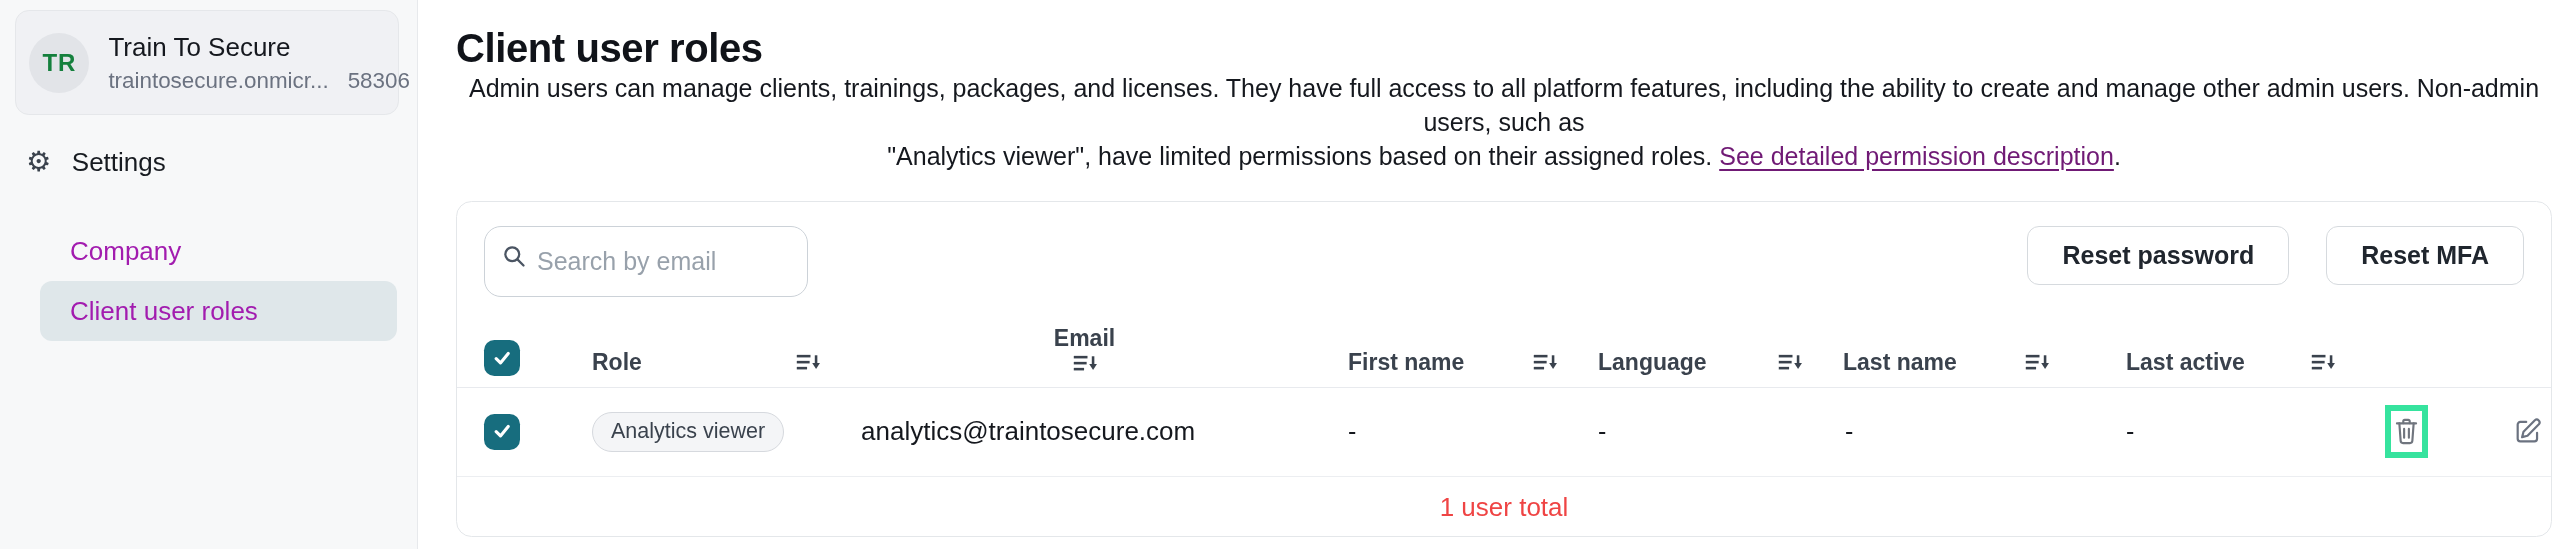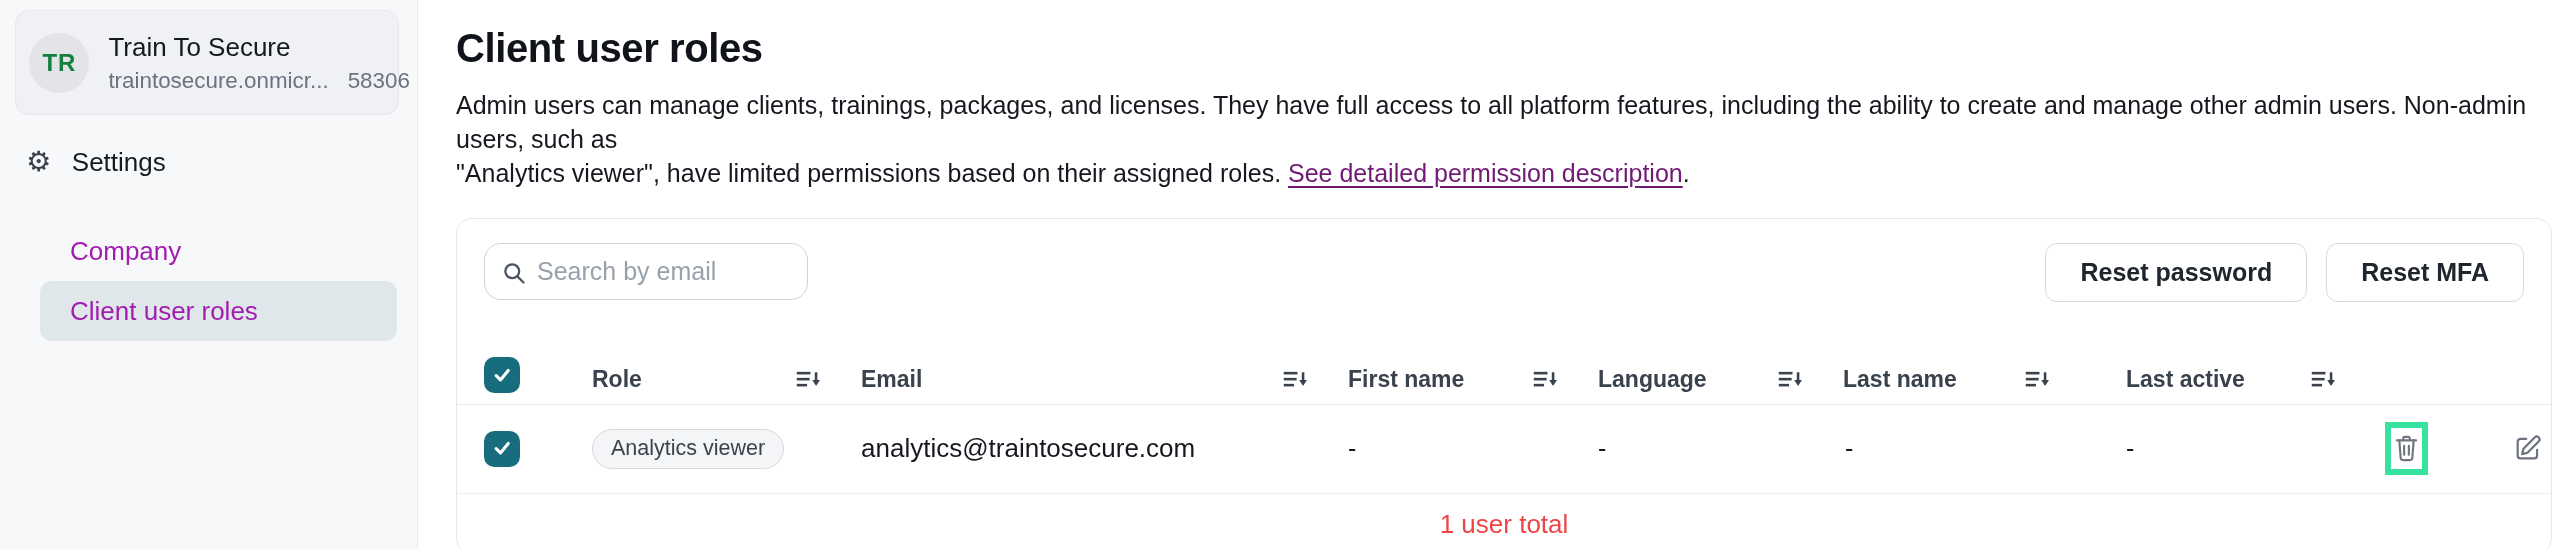--- a/index.html
+++ b/index.html
@@ -40,60 +40,60 @@
   .nav-item {
     margin:0 20px 0 40px; height:60px; border-radius:12px;
     display:flex; align-items:center; padding-left:30px;
     font-size:26px; color:#a21caf; cursor:pointer; white-space:nowrap;
   }
   .nav-item.active { background:#dfe7ea; }
 
   
   .main { flex:1; padding:26px 24px 0 38px; min-width:0; }
   h1 { font-size:40px; font-weight:700; color:#101319; letter-spacing:-0.4px; }
-  .desc { margin-top:17px; font-size:25px; line-height:34px; color:#15181e; }
+  .desc { font-size:25px; line-height:34px; color:#15181e;text-align:center; }
   .desc a { color:#701a75; text-decoration:underline; text-underline-offset:4.3px; cursor:pointer; }
   .desc .after-link { color:#15181e; }
 
   .card {
     margin-top:27.6px; width:2096px; height:336px;
     border:1.7px solid #e4e7ea; border-radius:15.5px; background:#ffffff;
     display:flex; flex-direction:column; overflow:hidden;
   }
 
   .toolbar { padding:24px 27px 0 27px; height:83px; display:flex; justify-content:space-between; }
   .search-box {
-    position:relative; width:324px; height:57px;
+    position:relative; width:324px; height:71px;
     border:1.7px solid #ccd2d8; border-radius:17px; background:#fff;
     display:flex; align-items:center;
   }
   .search-box svg { position:absolute; left:15.5px; top:16.4px; }
   .search-box input {
     border:none; outline:none; background:transparent;
     margin-left:52px; width:254px; font-size:25px; color:#15181e;
     font-family:"Liberation Sans","DejaVu Sans",sans-serif;
   }
   .search-box input::placeholder { color:#98a1ab; }
-  .toolbar-buttons { display:flex; gap:19px;border-radius:27px; }
+  .toolbar-buttons { display:flex; gap:37px;border-radius:27px; }
   .btn {
     height:59px; padding:0 34px; background:#fff;
     border:1.7px solid #d6dade; border-radius:12px;
     font-size:25px; font-weight:700; color:#20262e; cursor:pointer;
     font-family:"Liberation Sans","DejaVu Sans",sans-serif;
     display:flex; align-items:center; white-space:nowrap;
   }
 
   .table { display:flex; flex-direction:column; flex:1; }
   .trow { display:flex; padding:0 0 0 27px; }
   .thead { height:103px; align-items:flex-end; padding-bottom:10.3px; border-bottom:1.7px solid #e8eaee; }
   .tbody { height:89px; align-items:center; border-bottom:1.7px solid #eceef1; }
 
   .col-check { width:108px; display:flex; align-items:center; }
   .col-role { width:269px; }
-  .col-email { width:487px; }
+  .col-email { width:487px;flex-direction:column; }
   .col-first { width:250px; }
   .col-last { width:247px; }
   .col-lang { width:245px; }
   .col-active { width:250px;margin-left:36px; }
   .col-actions { flex:1; display:flex; align-items:center; }
 
   .hcell { display:flex; align-items:center; justify-content:space-between; padding-right:40px; }
   .hlabel { font-size:23px; font-weight:700; color:#3a424d; white-space:nowrap; }
   .sort-btn { cursor:pointer; display:flex; align-items:center; }
 

